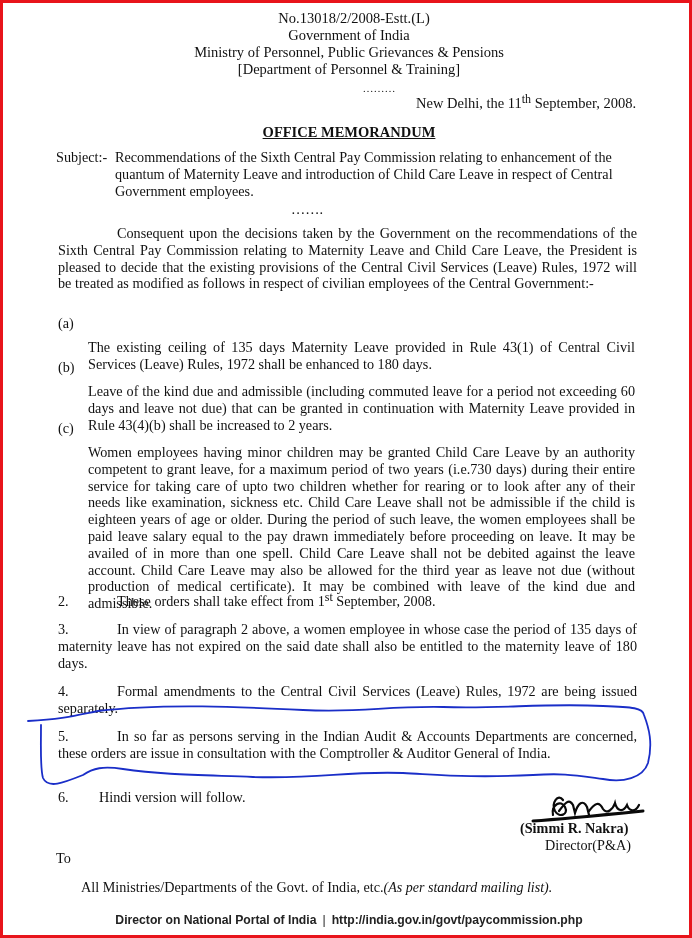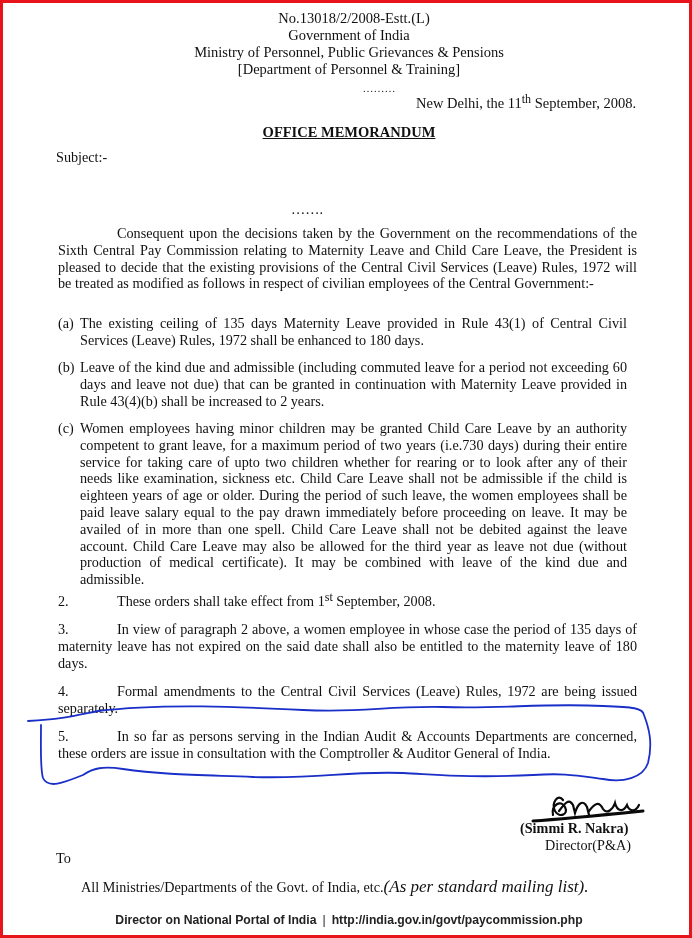--- a/index.html
+++ b/index.html
@@ -22,26 +22,26 @@
     .dots { letter-spacing: 0; }
     .date-line { left: 413px; top: 92px; font-size: 14.5px; }
     sup { font-size: 12px; line-height: 0; vertical-align: 5px; }
     .title { left: 0; width: 692px; top: 121px; text-align: center; font-weight: bold; text-decoration: underline; font-size: 14.5px; }
     .subject-label { left: 53px; top: 146px; }
     .subject-text { left: 112px; top: 146px; width: 522px; text-align: left; }
     .subject-dots { left: 288px; top: 198px; }
     .para { text-align: justify; }
     .intro { left: 55px; top: 222px; width: 579px; text-indent: 59px; }
     .item-label { left: 55px; }
-    .item-text { left: 77px; width: 547px; }
+    .item-text { left: 85px; width: 547px; margin-top: 24px; }
     .num-para { left: 55px; width: 579px; }
     .num { display: inline-block; width: 59px; }
     .to { left: 53px; top: 847px; }
     .recipients { left: 78px; top: 876px; }
-    .recipients i { font-size: 17px; }
+    .recipients i { font-size: 14px; }
     .sig-name { left: 517px; top: 817px; font-weight: bold; }
     .sig-title { left: 542px; top: 834px; text-align: center; }
     .footer { left: 0; width: 692px; top: 909px; text-align: center;
       font-family: "Liberation Sans", "DejaVu Sans", sans-serif; font-weight: bold; font-size: 12.2px; color: #222; }
     .footer .sep { padding: 0 6px; font-weight: normal; }
     svg.overlay { position: absolute; left: 0; top: 0; pointer-events: none; }
   </style>
 </head>
 <body>
 
@@ -55,20 +55,21 @@
     <div class="dots" style="margin-top:2px; padding-left:60px; font-size:11px;">………</div>
   </div>
 
   <div class="abs date-line">
     <span>New Delhi, the 11</span><sup>th</sup><span> September, 2008.</span>
   </div>
 
   <div class="abs title">OFFICE MEMORANDUM</div>
 
   <div class="abs subject-label">Subject:-</div>
+  <div class="abs subject-text">Recommendations of the Sixth Central Pay Commission relating to enhancement of the quantum of Maternity Leave and introduction of Child Care Leave in respect of Central Government employees.</div>
   <div class="abs subject-dots">…….</div>
 
   <div class="abs para intro">Consequent upon the decisions taken by the Government on the recommendations of the Sixth Central Pay Commission relating to Maternity Leave and Child Care Leave, the President is pleased to decide that the existing provisions of the Central Civil Services (Leave) Rules, 1972 will be treated as modified as follows in respect of civilian employees of the Central Government:-</div>
 
   <div class="abs item-label" style="top:312px;">(a)</div>
   <div class="abs para item-text" style="top:312px;">The existing ceiling of 135 days Maternity Leave provided in Rule 43(1) of Central Civil Services (Leave) Rules, 1972 shall be enhanced to 180 days.</div>
 
   <div class="abs item-label" style="top:356px;">(b)</div>
   <div class="abs para item-text" style="top:356px;">Leave of the kind due and admissible (including commuted leave for a period not exceeding 60 days and leave not due) that can be granted in continuation with Maternity Leave provided in Rule 43(4)(b) shall be increased to 2 years.</div>
 
@@ -84,20 +85,23 @@
   </div>
 
   <div class="abs num-para para" style="top:680px;">
     <span class="num">4.</span><span>Formal amendments to the Central Civil Services (Leave) Rules, 1972 are being issued separately.</span>
   </div>
 
   <div class="abs num-para para" style="top:725px;">
     <span class="num">5.</span><span>In so far as persons serving in the Indian Audit &amp; Accounts Departments are concerned, these orders are issue in consultation with the Comptroller &amp; Auditor General of India.</span>
   </div>
 
+  <div class="abs num-para" style="top:786px;">
+    <span class="num" style="width:41px;">6.</span><span>Hindi version will follow.</span>
+  </div>
 
   <div class="abs sig-name">(Simmi R. Nakra)</div>
   <div class="abs sig-title">Director(P&amp;A)</div>
 
   <div class="abs to">To</div>
   <div class="abs recipients">
     <span>All Ministries/Departments of the Govt. of India, etc.</span><i>(As per standard mailing list).</i>
   </div>
 
   <div class="abs footer">

